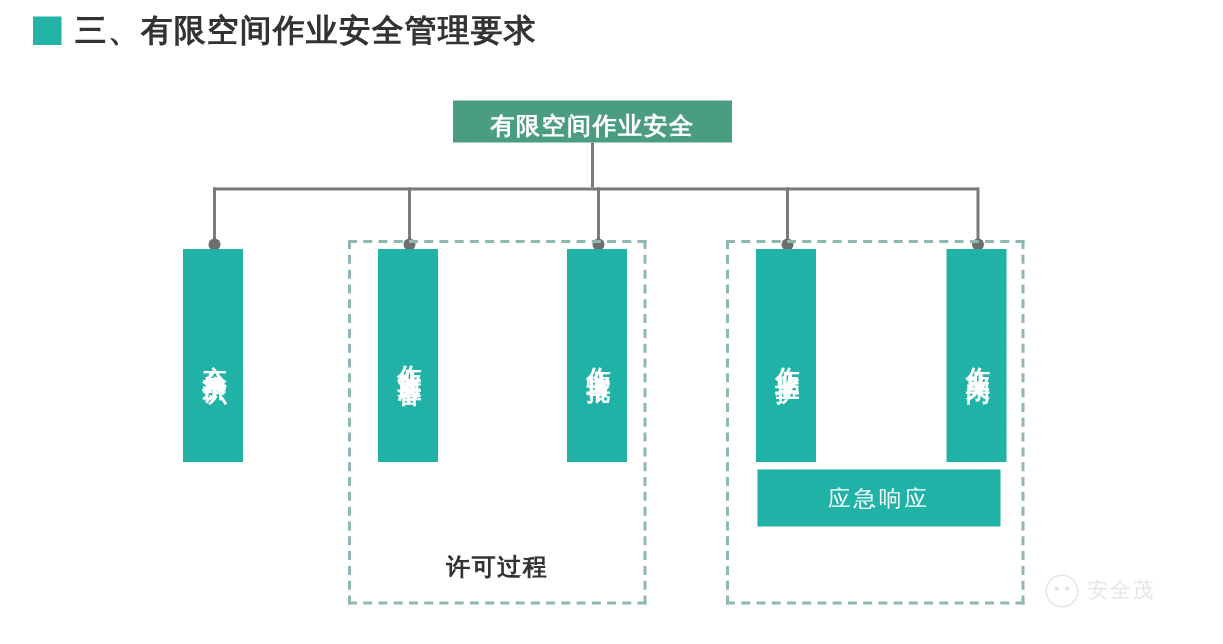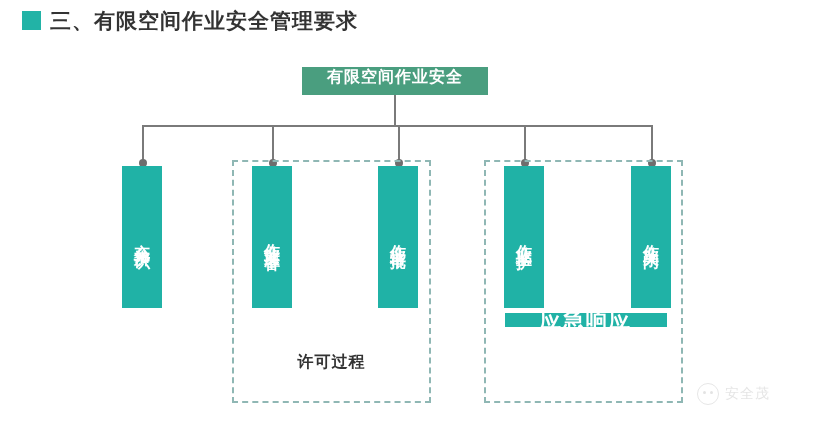--- a/index.html
+++ b/index.html
@@ -52,21 +52,21 @@
   #root-node {
     position: absolute;
     left: 302px; top: 25px;
     width: 186px; height: 28px;
     background: #4a9e7f;
     color: #ffffff;
     font-size: 16px;
     font-weight: bold;
     letter-spacing: 1px;
     display: flex;
-    align-items: flex-start;
+    align-items: flex-end;
     justify-content: center;
     white-space: nowrap;
   }
 
   
   .conn {
     position: absolute;
     background: #7a7a7a;
   }
   .conn-v { width: 2px; }
@@ -113,25 +113,25 @@
     text-orientation: upright;
     letter-spacing: 3px;
     line-height: 1;
     white-space: nowrap;
   }
 
   
   #emergency-node {
     position: absolute;
     left: 505px; top: 313px;
-    width: 162px; height: 14px;
+    width: 162px; height: 38px;
     background: #20b2a6;
     color: #ffffff;
-    font-size: 21px;
-    font-weight: bold;
+    font-size: 15px;
+    font-weight: normal;
     letter-spacing: 2px;
     display: flex;
     align-items: center;
     justify-content: center;
     white-space: nowrap;
   }
 
   
   #watermark {
     position: absolute;
@@ -193,21 +193,21 @@
   <div class="conn conn-v" style="left:398px; top:83px; height:36px;"></div>
   <div class="conn-dot" style="left:395px; top:117px;"></div>
 
   <div class="conn conn-v" style="left:524px; top:83px; height:36px;"></div>
   <div class="conn-dot" style="left:521px; top:117px;"></div>
 
   <div class="conn conn-v" style="left:651px; top:83px; height:36px;"></div>
   <div class="conn-dot" style="left:648px; top:117px;"></div>
 
   <div class="group-box" style="left:232px; top:118px; width:199px; height:243px;"></div>
-  <div class="group-label" style="left:232px; top:310px; width:199px;">许可过程</div>
+  <div class="group-label" style="left:232px; top:326px; width:199px;">许可过程</div>
 
   <div class="group-box" style="left:484px; top:118px; width:199px; height:243px;"></div>
 
   <div class="vnode" style="left:122px; top:124px;">
     <span class="vnode-text">充分辨识</span>
   </div>
 
   <div class="vnode" style="left:252px; top:124px;">
     <span class="vnode-text">作业前准备</span>
   </div>

